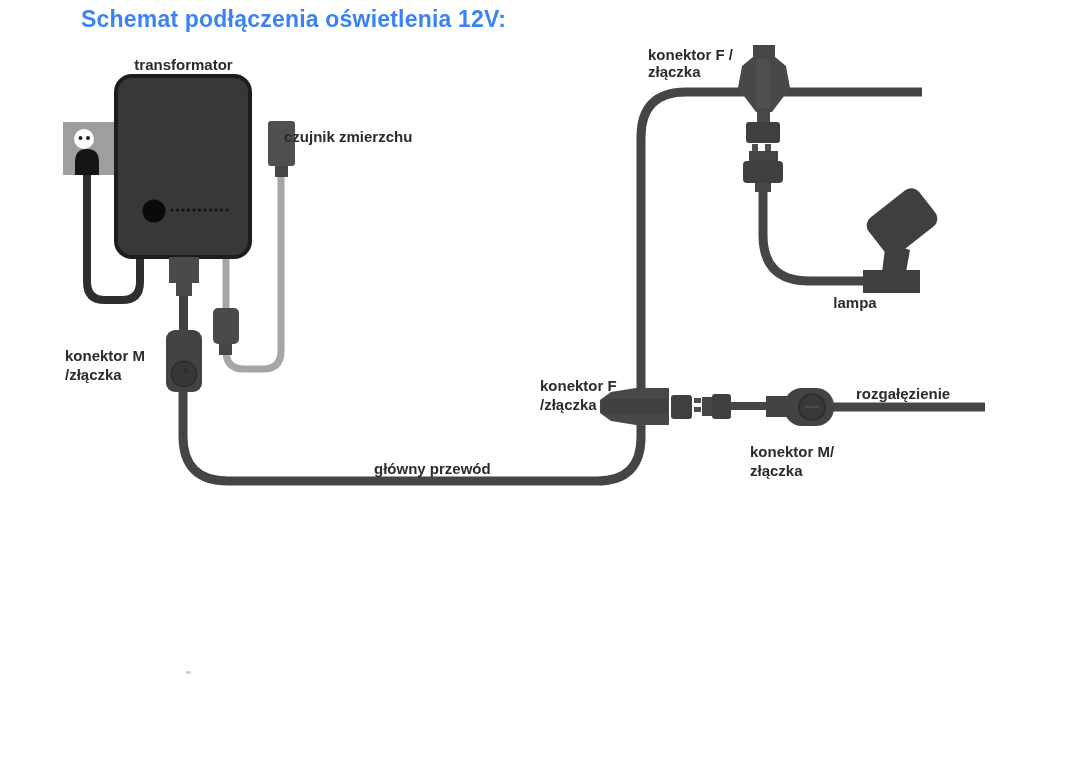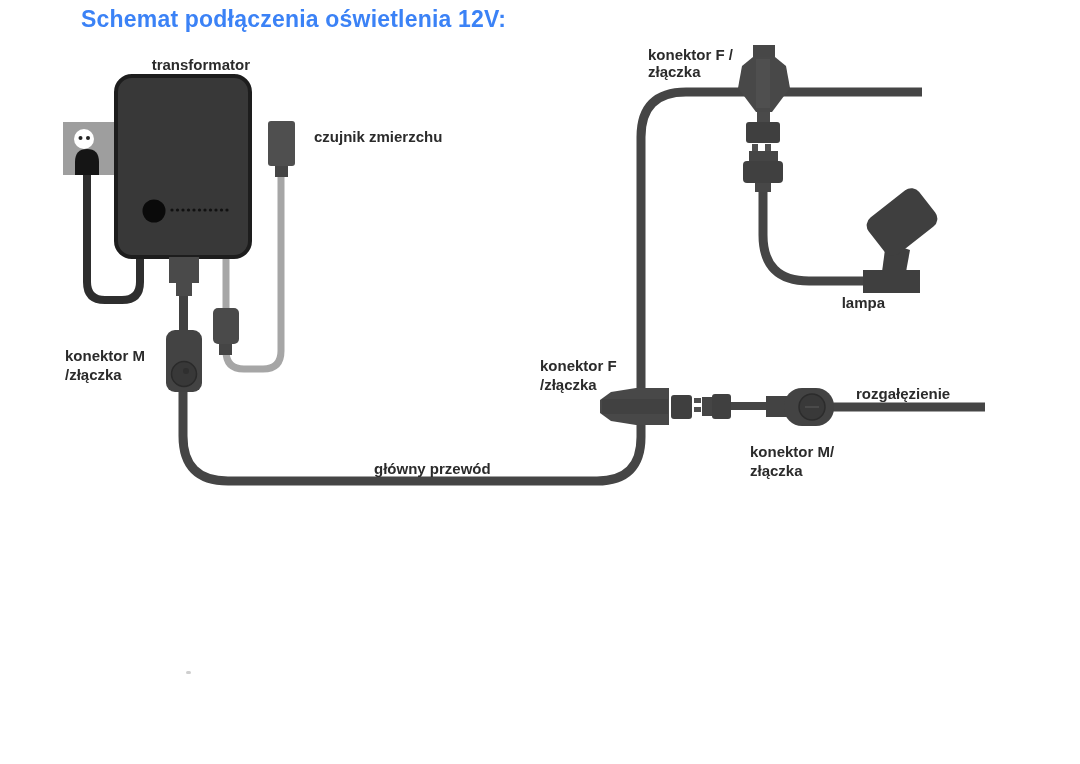--- a/index.html
+++ b/index.html
@@ -29,21 +29,21 @@
   }
   .title{
     position:absolute;
     left:50px;top:6px;
     font-size:23px;
     font-weight:bold;
     color:#3b82f6;
     letter-spacing:.2px;
     margin-left:31px;
   }
-  .center{text-align:right;}
+  .center{text-align:center;}
 </style>
 </head>
 <body>
 
 <div class="stage">
 
   <svg width="1080" height="764" viewBox="0 0 1080 764">
 
     <path d="M 87 172 L 87 282 Q 87 300 105 300 L 122 300 Q 140 300 140 282 L 140 256" fill="none" stroke="#2e2e2e" stroke-width="8"></path>
 
@@ -141,29 +141,29 @@
       <line x1="805" y1="407" x2="819" y2="407" stroke="#4a4a4a" stroke-width="2"></line>
     </g>
 
     <rect x="186" y="671" width="5" height="3" rx="1.5" fill="#bbbbbb" opacity="0.7"></rect>
   </svg>
 
   <div class="title">Schemat podłączenia oświetlenia 12V:</div>
 
   <div class="label center" style="left:117px;top:55px;width:133px;">transformator</div>
 
-  <div class="label" style="left:314px;top:127px;">czujnik zmierzchu</div>
+  <div class="label" style="left:284px;top:127px;">czujnik zmierzchu</div>
 
   <div class="label" style="left:65px;top:346px;"><span>konektor M</span><br><span>/złączka</span></div>
 
   <div class="label" style="left:648px;top:46px;line-height:17px;"><span>konektor F /</span><br><span>złączka</span></div>
 
   <div class="label center" style="left:825px;top:293px;width:60px;">lampa</div>
 
-  <div class="label" style="left:540px;top:356px;"><span>konektor F</span><br><span>/złączka</span></div>
+  <div class="label" style="left:540px;top:376px;"><span>konektor F</span><br><span>/złączka</span></div>
 
   <div class="label" style="left:750px;top:426px;margin-top:16px;"><span>konektor M/</span><br><span>złączka</span></div>
 
   <div class="label" style="left:856px;top:384px;text-align:right;">rozgałęzienie</div>
 
   <div class="label" style="left:350px;top:459px;margin-left:24px;">główny przewód</div>
 
 </div>
 
 </body></html>

